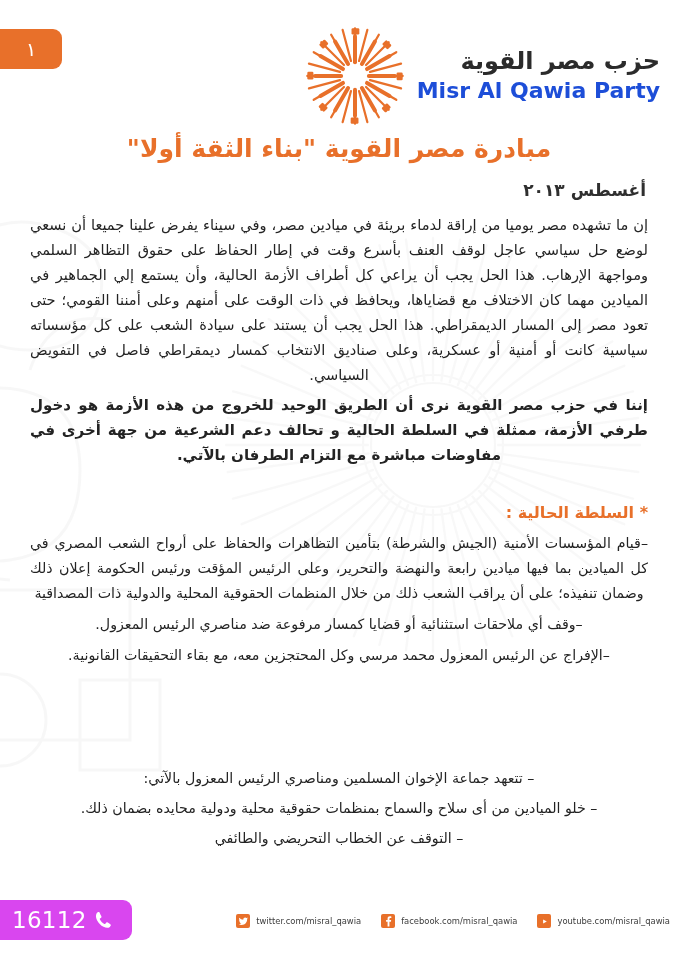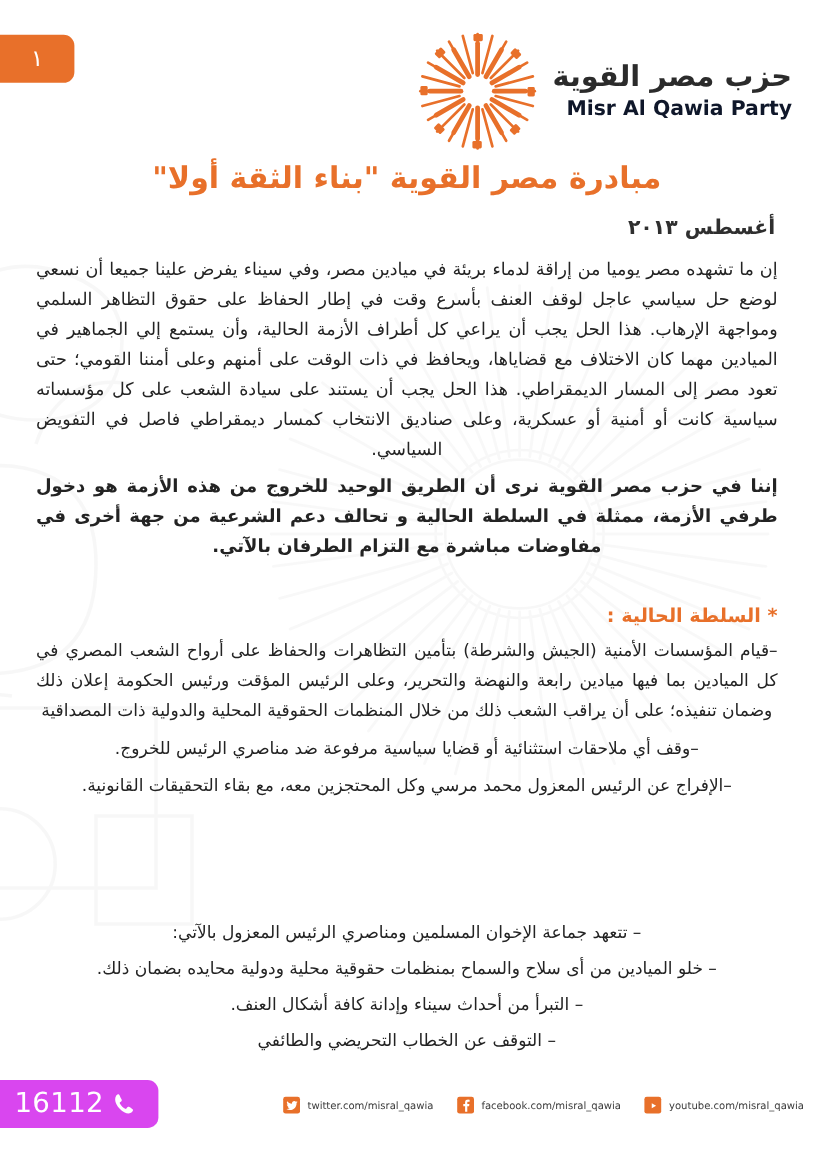--- a/index.html
+++ b/index.html
@@ -75,23 +75,23 @@
   }
   .brand-ar {
     font-size: 24px;
     font-weight: bold;
     color: #2b2b2b;
     letter-spacing: -0.5px;
     line-height: 1.15;
     white-space: nowrap;
   }
   .brand-en {
-    font-size: 17px;
+    font-size: 22px;
     font-weight: bold;
-    color: #0f172a;
+    color: #1d4ed8;
     direction: ltr;
     text-align: right;
     line-height: 1.2;
     margin-top: 2px;
     white-space: nowrap;
   }
   .brand-logo {
     width: 104px;
     height: 104px;
     flex: 0 0 auto;
@@ -386,30 +386,29 @@
     </div>
 
     <div class="body-block" style="top:393px;">
       <p class="para para-bold">إننا في حزب مصر القوية نرى أن الطريق الوحيد للخروج من هذه الأزمة هو دخول طرفي الأزمة، ممثلة في السلطة الحالية و تحالف دعم الشرعية من جهة أخرى في مفاوضات مباشرة مع التزام الطرفان بالآتي.</p>
     </div>
 
     <div class="body-block" style="top:503px;">
       <p class="section-head">* السلطة الحالية :</p>
       <ul class="bullets" style="margin-top:9px;">
         <li class="bullet">–قيام المؤسسات الأمنية (الجيش والشرطة) بتأمين التظاهرات والحفاظ على أرواح الشعب المصري  في كل الميادين بما فيها ميادين رابعة والنهضة والتحرير، وعلى الرئيس المؤقت ورئيس الحكومة إعلان ذلك وضمان تنفيذه؛ على أن يراقب الشعب ذلك من خلال المنظمات الحقوقية المحلية والدولية ذات المصداقية</li>
-        <li class="bullet" style="margin-top:6px;">–وقف أي ملاحقات استثنائية أو قضايا سياسية مرفوعة ضد مناصري الرئيس للخروج.</li>
+        <li class="bullet" style="margin-top:6px;">–وقف أي ملاحقات استثنائية أو قضايا كمسار مرفوعة ضد مناصري الرئيس المعزول.</li>
         <li class="bullet" style="margin-top:6px;">–الإفراج عن الرئيس المعزول محمد مرسي وكل المحتجزين معه، مع بقاء التحقيقات القانونية.</li>
       </ul>
     </div>
 
     <div class="body-block" style="top:755px;">
       <ul class="bullets" style="margin-top:11px;">
         <li class="bullet">– تتعهد جماعة الإخوان المسلمين ومناصري الرئيس المعزول بالآتي:</li>
         <li class="bullet" style="margin-top:5px;">– خلو الميادين من أى سلاح والسماح بمنظمات حقوقية محلية ودولية محايده بضمان ذلك.</li>
-        <li class="bullet" style="margin-top:5px;">– التبرأ من أحداث سيناء وإدانة كافة أشكال العنف.</li>
         <li class="bullet" style="margin-top:5px;">– التوقف عن الخطاب التحريضي والطائفي</li>
       </ul>
     </div>
 
   </div>
 
   <div class="phone-pill">
     <svg class="phone-icon" viewBox="0 0 24 24" aria-hidden="true">
       <path d="M6.6 2.2c-.9 0-1.8.6-2.4 1.6C3 5.9 3.1 8.7 4.6 11.6c1.6 3.2 4.3 6 7.4 7.6 2.9 1.5 5.6 1.6 7.2.1.9-.8 1.4-1.7 1.1-2.4-.2-.5-.8-1-2.1-1.9-1.6-1.1-2.2-1.2-2.9-.7-.3.2-.7.7-1 1.1-.5.7-.7.8-1.3.6-1.6-.6-4.3-3.3-5.1-5.1-.3-.7-.2-.9.5-1.4.5-.3.9-.7 1.1-1 .4-.8.3-1.4-.9-3.1C7.7 2.9 7.3 2.4 6.9 2.3c-.1-.1-.2-.1-.3-.1z" fill="#ffffff"></path>
     </svg>

